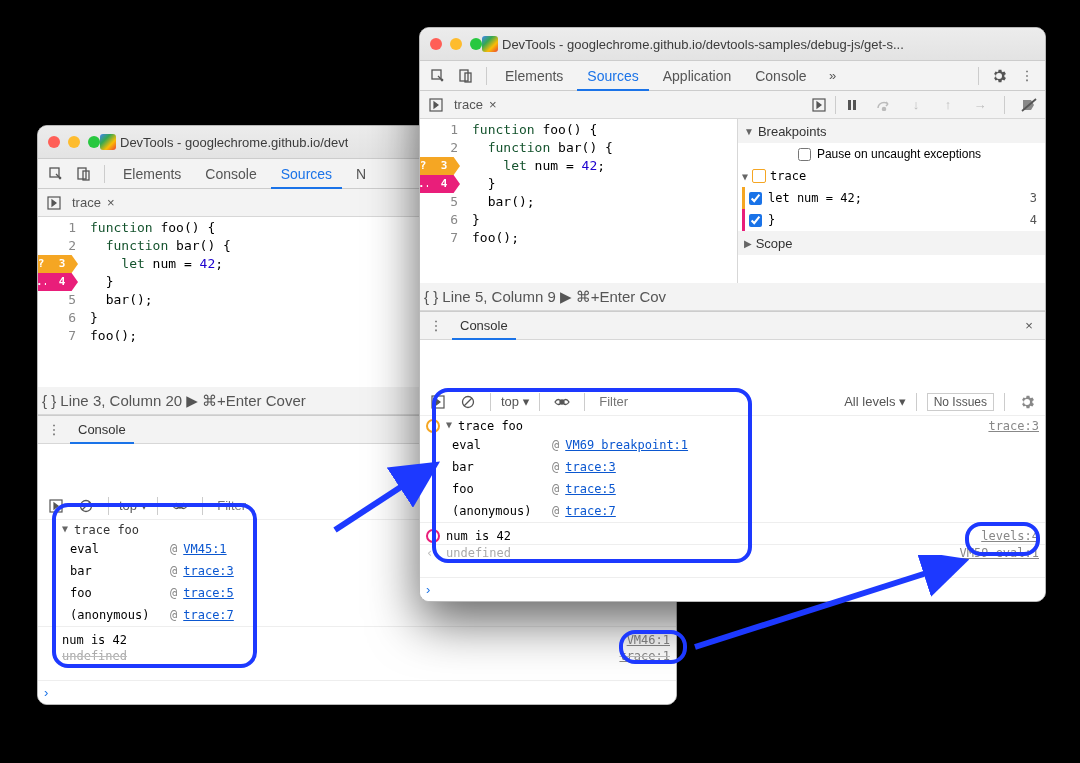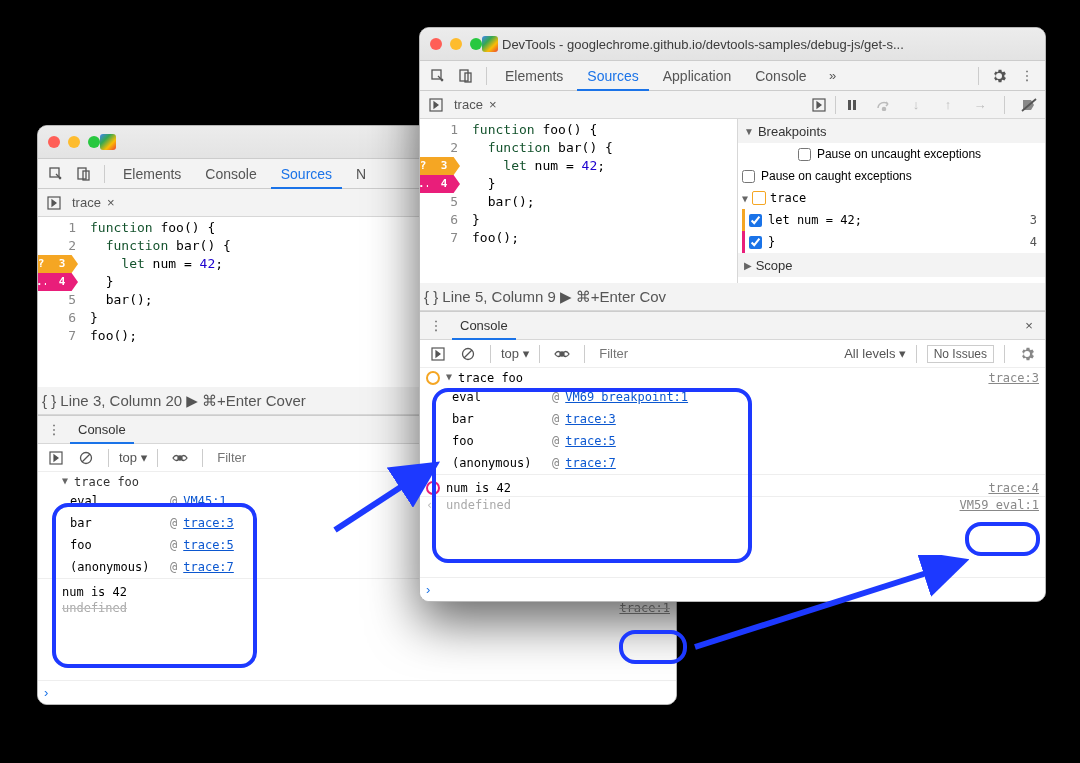--- a/index.html
+++ b/index.html
@@ -75,21 +75,21 @@
   .bp-item{display:flex;align-items:center;height:22px;padding:0 8px 0 4px;font-family:Menlo,monospace;font-size:12px;}
   .bp-item .rgt{margin-left:auto;color:#555;}
   .bp-bar-o{width:3px;height:22px;background:#f5a623;margin-right:4px;}
   .bp-bar-p{width:3px;height:22px;background:#e91e7a;margin-right:4px;}
 
   
   .console-drawer { border-top:1px solid #ccc;background:#fff;}
   .drawer-tabs{height:28px;display:flex;align-items:center;border-bottom:1px solid #d7d7d7;background:#f3f3f3;padding:0 4px;gap:4px;}
   .drawer-tab{padding:0 8px;height:28px;line-height:28px;font-size:13px;}
   .drawer-tab.active{border-bottom:2px solid #1a73e8;color:#333;}
-  .console-toolbar{height:28px;display:flex;align-items:center;gap:6px;padding:0 6px;border-bottom:1px solid #eee;color:#555;}
+  .console-toolbar{height:28px;display:flex;align-items:center;gap:6px;padding:0 6px;border-bottom:1px solid #eee;color:#555;margin-top:48px;}
   .no-issues{border:1px solid #ccc;border-radius:0;padding:1px 6px;font-size:12px;}
   .filter-box{flex:1;border:none;outline:none;font-size:13px;padding:2px 4px;}
 
   .console-body{padding:2px 0;font-family:Menlo,monospace;font-size:12px;}
   .cline{display:flex;align-items:flex-start;padding:1px 6px;gap:6px;}
   .cline .src{margin-left:auto;color:#888;text-decoration:underline;}
   .trace-tbl{margin-left:32px;}
   .trace-tbl div{height:22px;display:flex;align-items:center;}
   .trace-tbl .fn{width:100px;}
   .trace-tbl .at{color:#888;margin-right:6px;}
@@ -113,20 +113,21 @@
 <body>
 
 <div class="window" style="left:37px;top:125px;width:640px;height:580px;">
   <div class="titlebar">
     <div class="traffic">
       <div class="tl r"></div>
       <div class="tl y"></div>
       <div class="tl g"></div>
     </div>
     <span class="devtools-icon"></span>
+    <span class="titlebar-title">DevTools - googlechrome.github.io/devt</span>
   </div>
 
   <div class="main-toolbar">
     <div class="tool-icon">
         <svg width="16" height="16" viewBox="0 0 16 16" fill="none" stroke="#555" stroke-width="1.3">
           <rect x="2" y="2" width="9" height="9"></rect>
           <path d="M8 8 l5 5 M11 13 l2-2"></path>
         </svg>
       </div>
     <div class="tool-icon">
@@ -409,24 +410,20 @@
     </div>
     <div style="width:308px;border-left:1px solid #d7d7d7;">
       <div class="side-head">
           <span class="tri">▼</span>
           <span>Breakpoints</span>
         </div>
       <div class="bp-item" style="font-family:inherit;justify-content:center;">
           <input type="checkbox" class="cb" style="">
           <span>Pause on uncaught exceptions</span>
         </div>
-      <div class="bp-item" style="font-family:inherit;">
-          <input type="checkbox" class="cb" style="">
-          <span>Pause on caught exceptions</span>
-        </div>
       <div class="bp-item">
           <span class="tri" style="margin-right:4px;">▼</span>
           <span class="file-icon"></span>
           <span style="margin-left:4px;">trace</span>
         </div>
       <div class="bp-item">
           <span class="bp-bar-o"></span>
           <input type="checkbox" class="cb" checked="" style="">
           <span>let num = 42;</span>
           <span class="rgt">3</span>
@@ -514,21 +511,21 @@
           </div>
         <div>
             <span class="fn">(anonymous)</span>
             <span class="at">@</span>
             <a class="lnk">trace:7</a>
           </div>
       </div>
       <div class="cline" style="border-top:1px solid #eee;padding-top:6px;">
           <span class="pill pink"></span>
           <span>num is 42</span>
-          <a class="src">trace:4</a>
+          <a class="src">levels:4</a>
         </div>
       <div class="cline" style="color:#bbb;border-top:1px solid #eee;">
           <span style="width:14px;color:#bbb;">‹</span>
           <span class="undef">undefined</span>
           <a class="src strike">VM59 eval:1</a>
         </div>
     </div>
     <div class="prompt">
         <span>›</span>
       </div>

